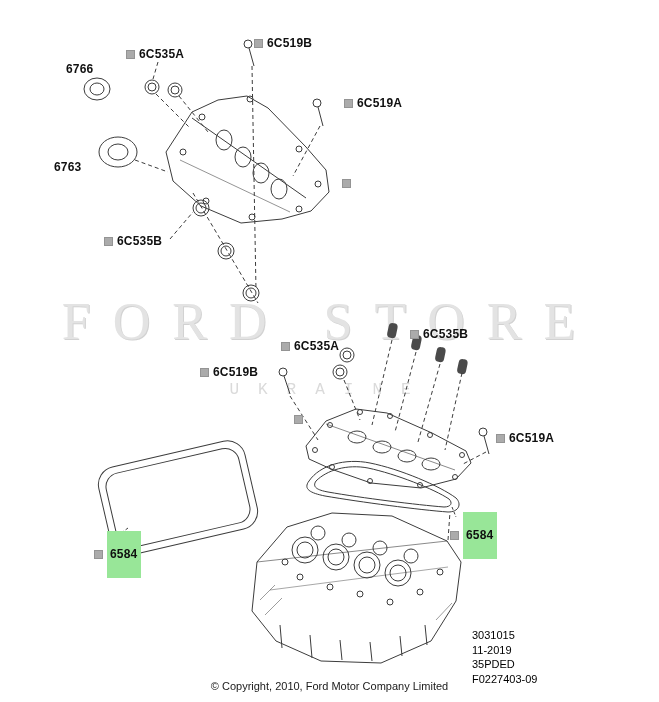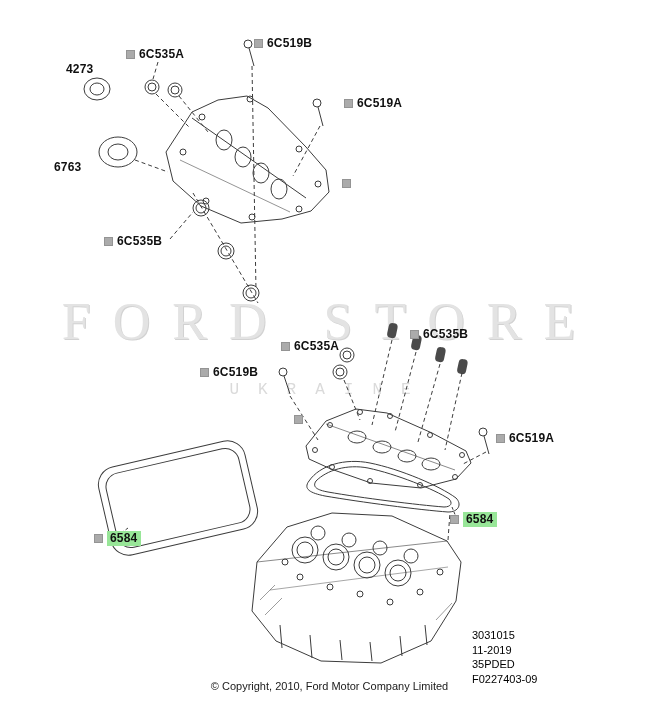--- a/index.html
+++ b/index.html
@@ -12,21 +12,21 @@
     font-family:"Liberation Serif", serif; pointer-events:none; z-index:1; }
   .wm1 { font-size:52px; letter-spacing:22px; color:#e3e3e3;
     text-shadow:1px 1px 0 #d2d2d2; white-space:nowrap; }
   .wm2 { font-size:16px; letter-spacing:19px; color:#dadada; margin-top:30px;font-family:Liberation Mono, monospace; }
   
   .art { position:absolute; left:0; top:0; z-index:2; }
   
   .callout { position:absolute; display:flex; align-items:center; gap:4px;
     font-weight:bold; font-size:12px; color:#101010; z-index:3; cursor:default; }
   .callout .lbl { line-height:1.1; letter-spacing:0.2px; }
-  .callout.highlight .lbl { background:var(--highlight,#98e698); padding:1px 3px; }
+  .callout.highlight .lbl { background:var(--highlight,#98e698); padding:17px 3px; }
   .marker { width:9px; height:9px; background:var(--marker,#ababab);
     border:1px solid #949494; box-sizing:border-box; flex:0 0 auto; }
   .marker-solo { position:absolute; width:9px; height:9px;
     background:var(--marker,#ababab); border:1px solid #949494;
     box-sizing:border-box; z-index:3; }
   
   .docinfo { position:absolute; left:472px; top:628px; width:110px;
     text-align:left; font-size:11px; color:#000; line-height:1.32; z-index:3; }
   .copyright { position:absolute; left:0; right:0; top:680px; text-align:center;
     font-size:11px; color:#1a1a1a; z-index:3; }
@@ -213,21 +213,21 @@
     <span class="marker"></span>
     <span class="lbl">6C535A</span>
   </div>
 
   <div class="callout" style="left:254px; top:37px">
     <span class="marker"></span>
     <span class="lbl">6C519B</span>
   </div>
 
   <div class="callout" style="left:66px; top:63px">
-    <span class="lbl">4273</span>
+    <span class="lbl">6766</span>
   </div>
 
   <div class="callout" style="left:344px; top:97px">
     <span class="marker"></span>
     <span class="lbl">6C519A</span>
   </div>
 
   <div class="callout" style="left:54px; top:161px">
     <span class="lbl">6763</span>
   </div>

